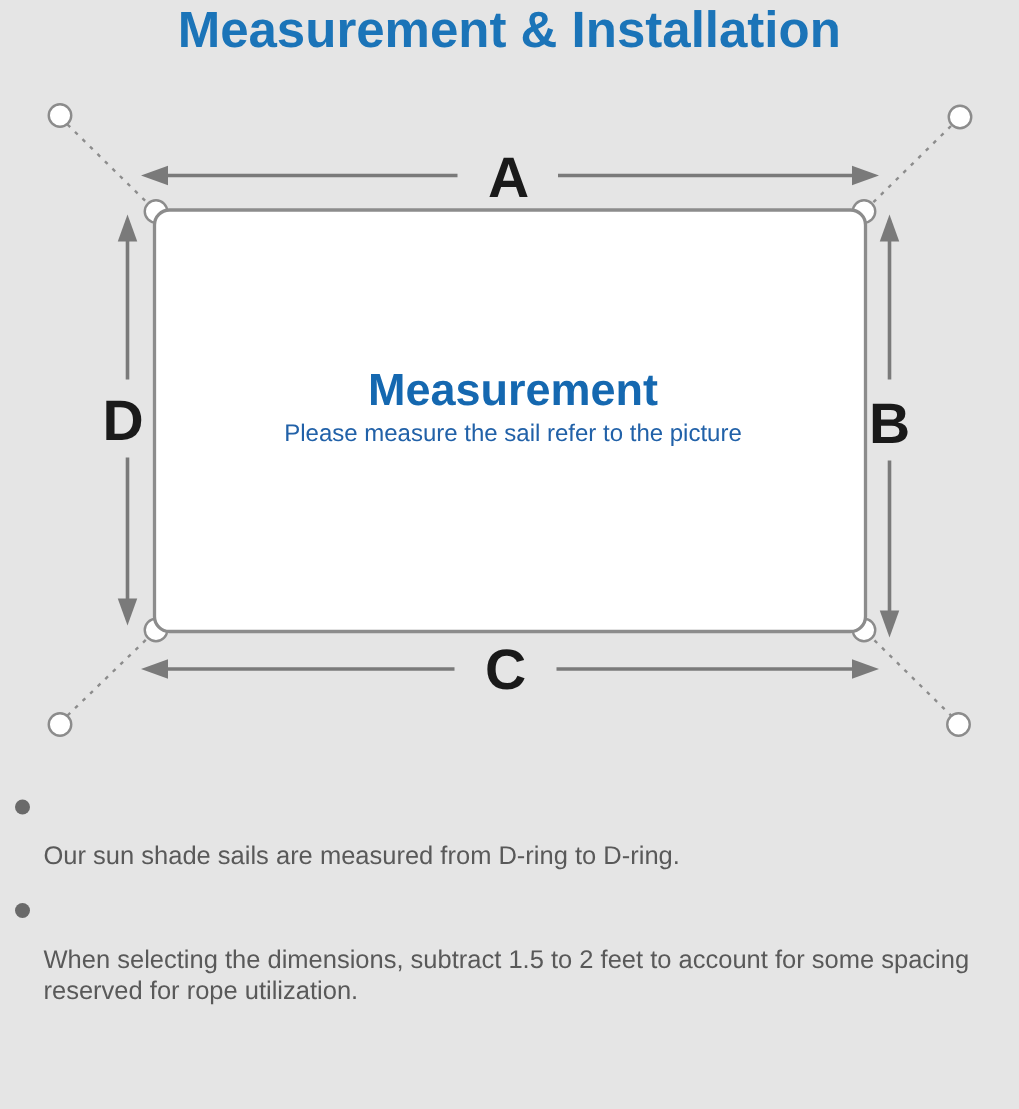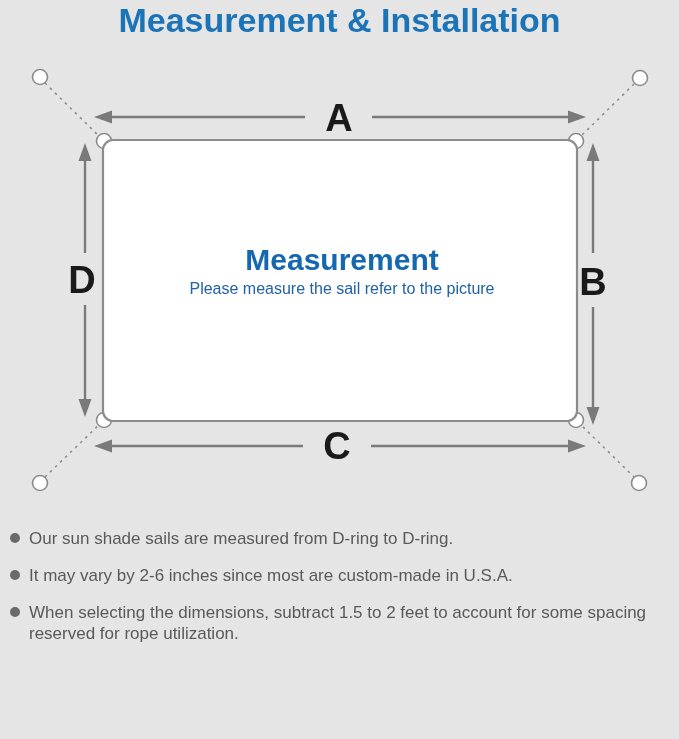--- a/index.html
+++ b/index.html
@@ -83,20 +83,21 @@
     background: #6a6a6a;
     margin-top: 5px;
     margin-right: 9px;
   }
   .note-text {
     font-size: 17px;
     line-height: 21px;
     color: #595959;
     white-space: pre-line;
     max-width: 645px;
+    margin-top: 32px;
   }
 </style>
 </head>
 <body>
 
 <div class="page">
 
   <h1 class="page-title">Measurement &amp; Installation</h1>
 
   <svg class="diagram-svg" viewBox="0 0 679 450">
@@ -146,22 +147,18 @@
     <text class="center-subtitle" x="342" y="239">Please measure the sail refer to the picture</text>
   </svg>
 
   <ul class="notes">
     <li>
       <span class="dot"></span>
       <span class="note-text">Our sun shade sails are measured from D-ring to D-ring.</span>
     </li>
     <li>
       <span class="dot"></span>
-      <span class="note-text">It may vary by 2-6 inches since most are custom-made in U.S.A.</span>
-    </li>
-    <li>
-      <span class="dot"></span>
       <span class="note-text">When selecting the dimensions, subtract 1.5 to 2 feet to account for some spacing
 reserved for rope utilization.</span>
     </li>
   </ul>
 
 </div>
 
 </body></html>

